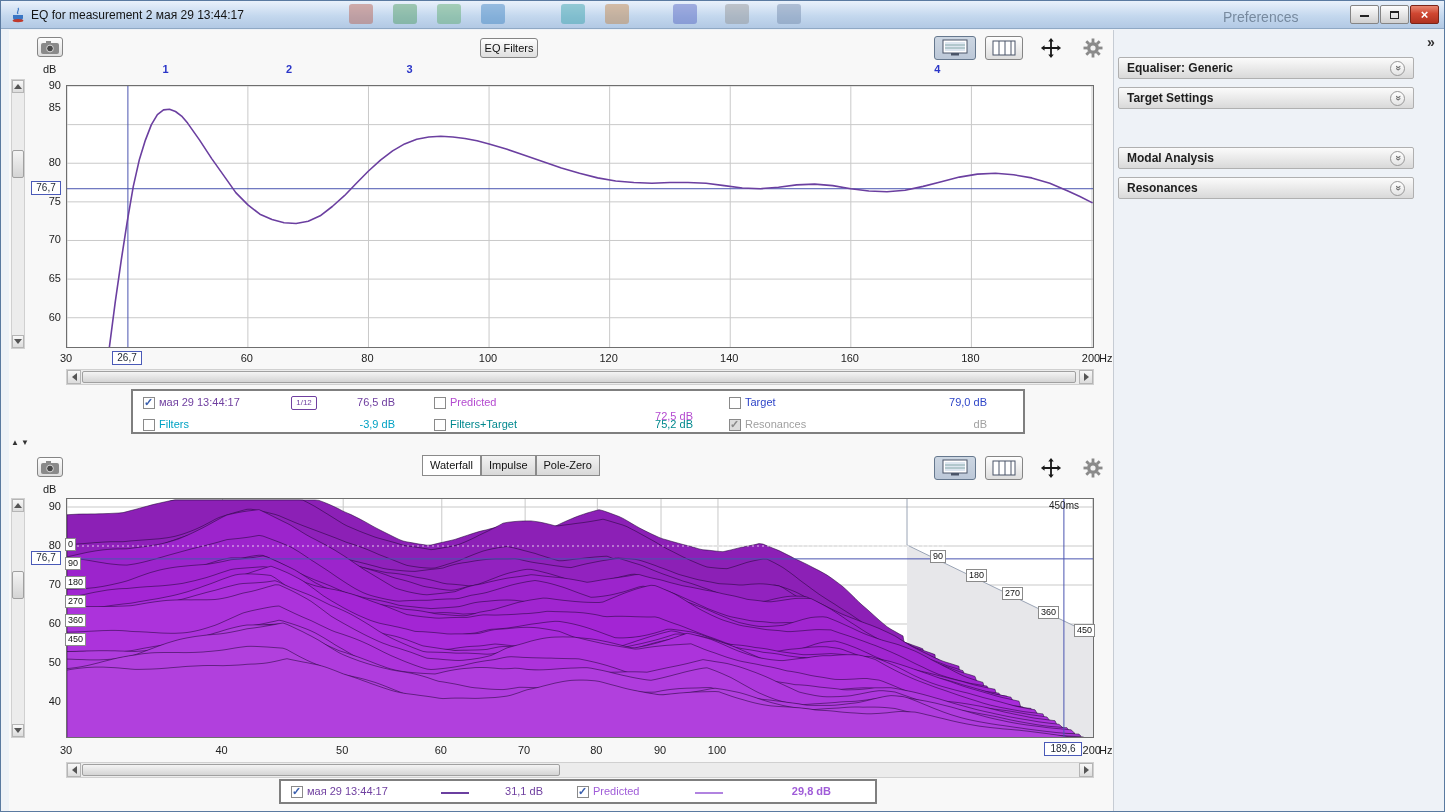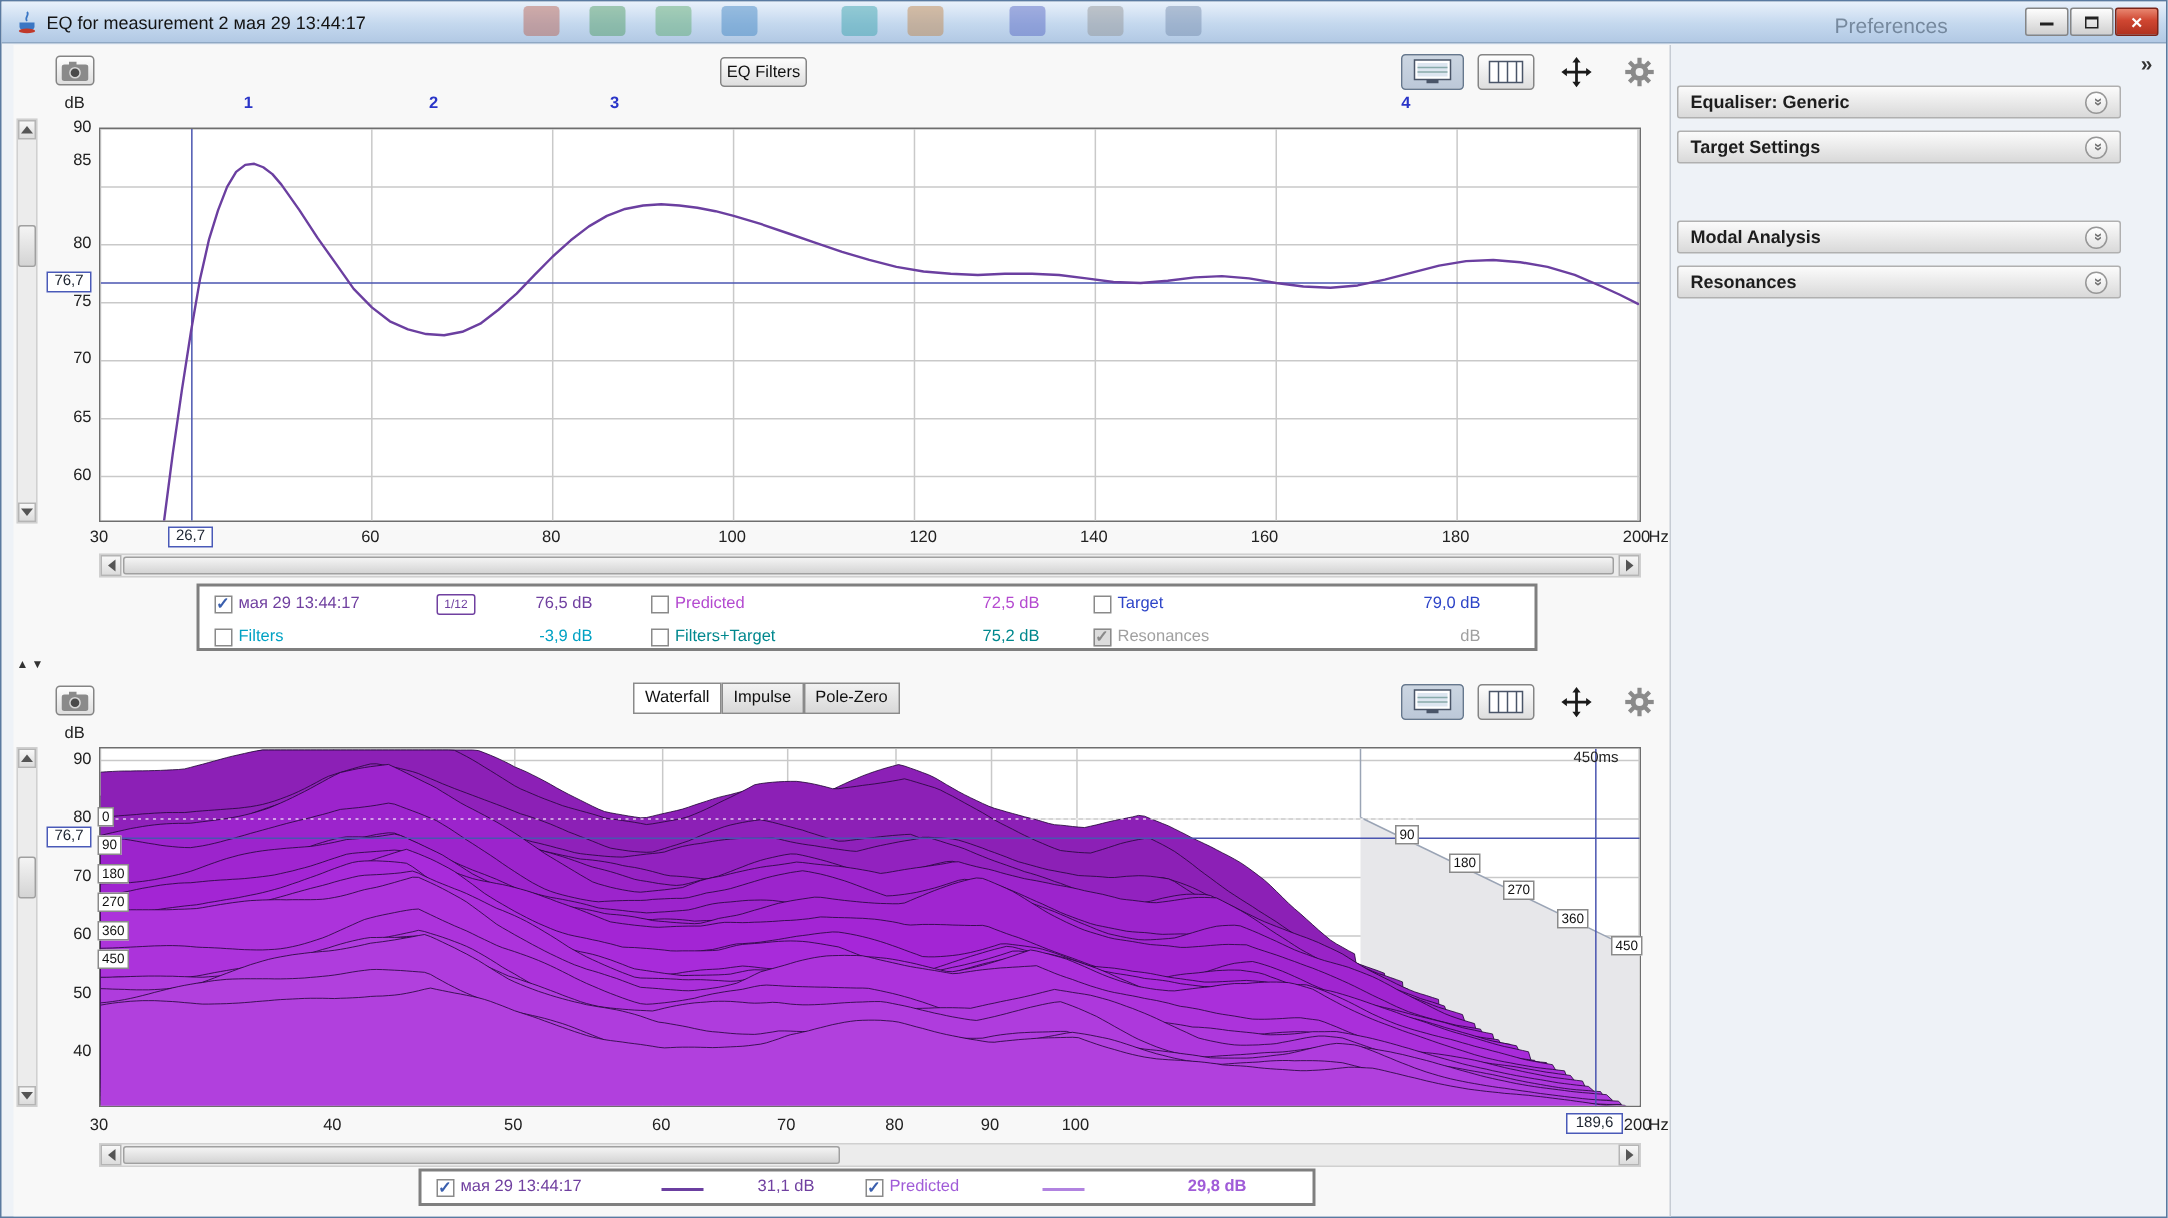--- a/index.html
+++ b/index.html
@@ -194,21 +194,21 @@
   </div>
 
   <div class="legend" style="left:130px;top:388px;width:894px;height:45px">
 
     <span class="chk on" style="left:10px;top:6px"></span>
     <span class="leg-label" style="left: 26px; top: 5px; color: rgb(112, 64, 160);">мая 29 13:44:17</span>
     <span class="smooth-box" style="left:158px;top:5px">1/12</span>
     <span class="leg-val" style="left: 190px; top: 5px; width: 72px; color: rgb(112, 64, 160);">76,5 dB</span>
     <span class="chk" style="left:301px;top:6px"></span>
     <span class="leg-label" style="left: 317px; top: 5px; color: rgb(180, 74, 208);">Predicted</span>
-    <span class="leg-val" style="left: 488px; top: 5px; width: 72px; color: rgb(180, 74, 208);">72,5 dB</span>
+    <span class="leg-val" style="left: 488px; top: 19px; width: 72px; color: rgb(180, 74, 208);">72,5 dB</span>
     <span class="chk" style="left:596px;top:6px"></span>
     <span class="leg-label" style="left: 612px; top: 5px; color: rgb(46, 69, 200);">Target</span>
     <span class="leg-val" style="left: 782px; top: 5px; width: 72px; color: rgb(46, 69, 200);">79,0 dB</span>
 
     <span class="chk" style="left:10px;top:28px"></span>
     <span class="leg-label" style="left: 26px; top: 27px; color: rgb(0, 162, 196);">Filters</span>
     <span class="leg-val" style="left: 190px; top: 27px; width: 72px; color: rgb(0, 162, 196);">-3,9 dB</span>
     <span class="chk" style="left:301px;top:28px"></span>
     <span class="leg-label" style="left: 317px; top: 27px; color: rgb(0, 136, 142);">Filters+Target</span>
     <span class="leg-val" style="left: 488px; top: 27px; width: 72px; color: rgb(0, 136, 142);">75,2 dB</span>
@@ -397,23 +397,23 @@
     <span class="ticklabel r" style="left: 26px; top: 100px; width: 34px;">85</span>
     <span class="ticklabel r" style="left: 26px; top: 155.24px; width: 34px;">80</span>
     <span class="ticklabel r" style="left: 26px; top: 193.86px; width: 34px;">75</span>
     <span class="ticklabel r" style="left: 26px; top: 232.48px; width: 34px;">70</span>
     <span class="ticklabel r" style="left: 26px; top: 271.1px; width: 34px;">65</span>
     <span class="ticklabel r" style="left: 26px; top: 309.72px; width: 34px;">60</span>
     <span class="ticklabel" style="left: 49px; top: 351px; width: 32px; text-align: center;">30</span>
     <span class="ticklabel" style="left: 229.882px; top: 351px; width: 32px; text-align: center;">60</span>
     <span class="ticklabel" style="left: 350.471px; top: 351px; width: 32px; text-align: center;">80</span>
     <span class="ticklabel" style="left: 471.059px; top: 351px; width: 32px; text-align: center;">100</span>
-    <span class="ticklabel" style="left: 591.647px; top: 351px; width: 32px; text-align: right;">120</span>
+    <span class="ticklabel" style="left: 591.647px; top: 351px; width: 32px; text-align: center;">120</span>
     <span class="ticklabel" style="left: 712.235px; top: 351px; width: 32px; text-align: center;">140</span>
-    <span class="ticklabel" style="left: 832.824px; top: 351px; width: 32px; text-align: left;">160</span>
+    <span class="ticklabel" style="left: 832.824px; top: 351px; width: 32px; text-align: center;">160</span>
     <span class="ticklabel" style="left: 953.412px; top: 351px; width: 32px; text-align: center;">180</span>
     <span class="ticklabel" style="left: 1074px; top: 351px; width: 32px; text-align: center;">200</span>
     <span class="marker" style="left: 159.485px; top: 62px; width: 10px;">1</span>
     <span class="marker" style="left: 283.088px; top: 62px; width: 10px;">2</span>
     <span class="marker" style="left: 403.676px; top: 62px; width: 10px;">3</span>
     <span class="marker" style="left: 931.25px; top: 62px; width: 10px;">4</span>
     <span class="ticklabel r" style="left: 26px; top: 499px; width: 34px;">90</span>
     <span class="ticklabel r" style="left: 26px; top: 538px; width: 34px;">80</span>
     <span class="ticklabel r" style="left: 26px; top: 577px; width: 34px;">70</span>
     <span class="ticklabel r" style="left: 26px; top: 616px; width: 34px;">60</span>

